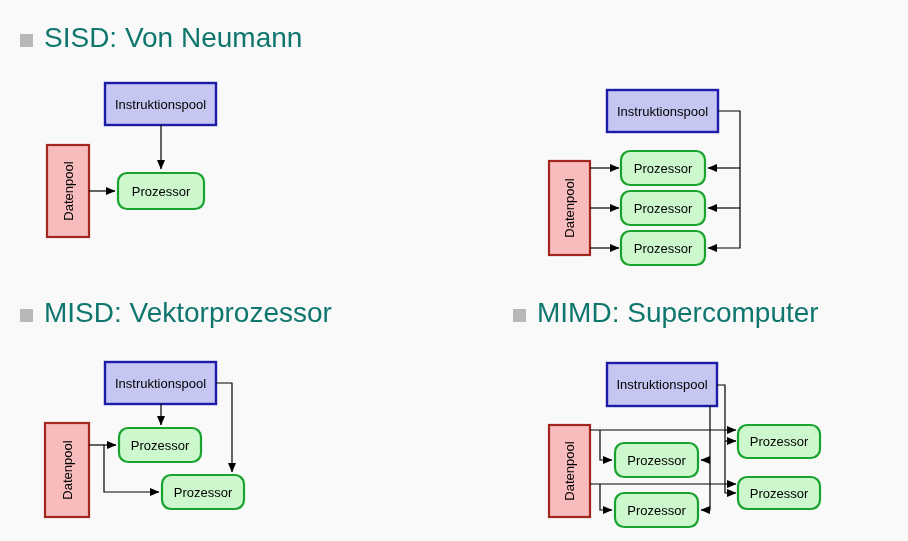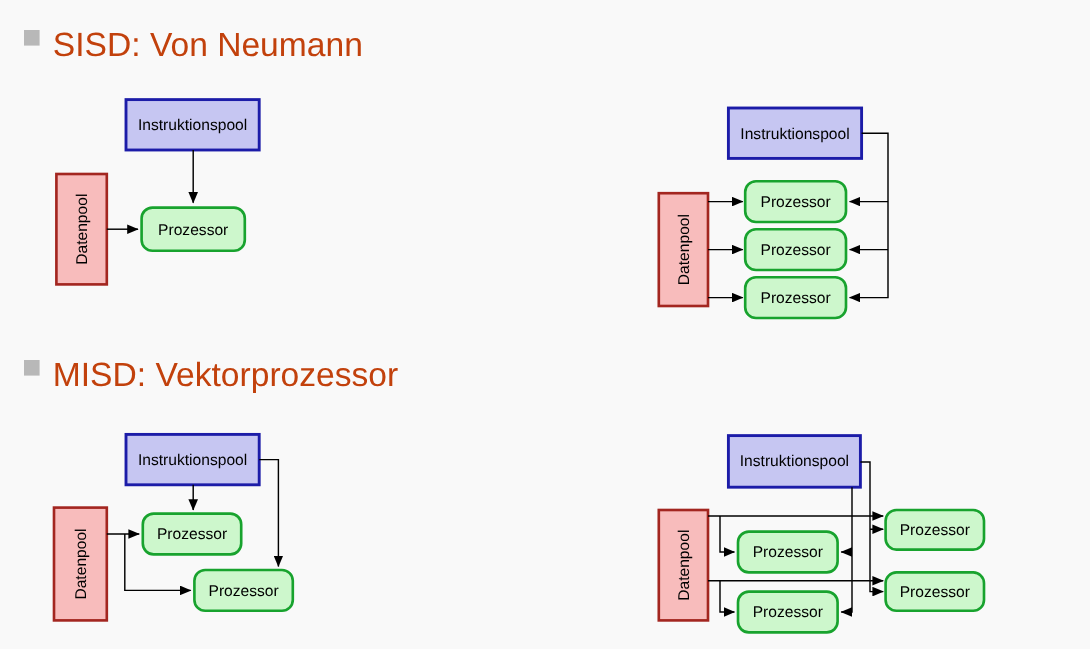--- a/index.html
+++ b/index.html
@@ -6,22 +6,22 @@
   body {
     width:908px; height:541px;
     background:#f9f9f9;
     font-family:"Liberation Sans", sans-serif;
     overflow:hidden;
   }
   .slide { position:relative; width:908px; height:541px; background:#f9f9f9; }
 
   .heading {
     position:absolute;
-    display:flex; gap:11px;
-    color:#c2410c;
+    display:flex; align-items:center; gap:11px;
+    color:#0f766e;
     font-size:28px;
     line-height:34px;
     white-space:nowrap;
   }
   .bullet {
     width:13px; height:13px;
     background:#b8b8b8;
     flex:none;
     margin-top:4px;
   }
@@ -43,20 +43,24 @@
 
 <div class="slide">
 
   <div class="heading" style="left:20px; top:21px;">
     <span class="bullet"></span>
     <span>SISD: Von Neumann</span>
   </div>
   <div class="heading" style="left:20px; top:296px;">
     <span class="bullet"></span>
     <span>MISD: Vektorprozessor</span>
+  </div>
+  <div class="heading" style="left:513px; top:296px;">
+    <span class="bullet"></span>
+    <span>MIMD: Supercomputer</span>
   </div>
 
   <svg class="diagram" style="left:0; top:0;" width="454" height="270" viewBox="0 0 454 270">
     <defs>
       <marker id="ah" markerUnits="userSpaceOnUse" markerWidth="10" markerHeight="8" refX="9" refY="4" orient="auto">
         <path d="M0,0 L9.5,4 L0,8 z" fill="#000000"></path>
       </marker>
     </defs>
     <rect class="ipool" x="105" y="83" width="111" height="42"></rect>
     <text x="160.5" y="104" text-anchor="middle" dominant-baseline="central">Instruktionspool</text>

